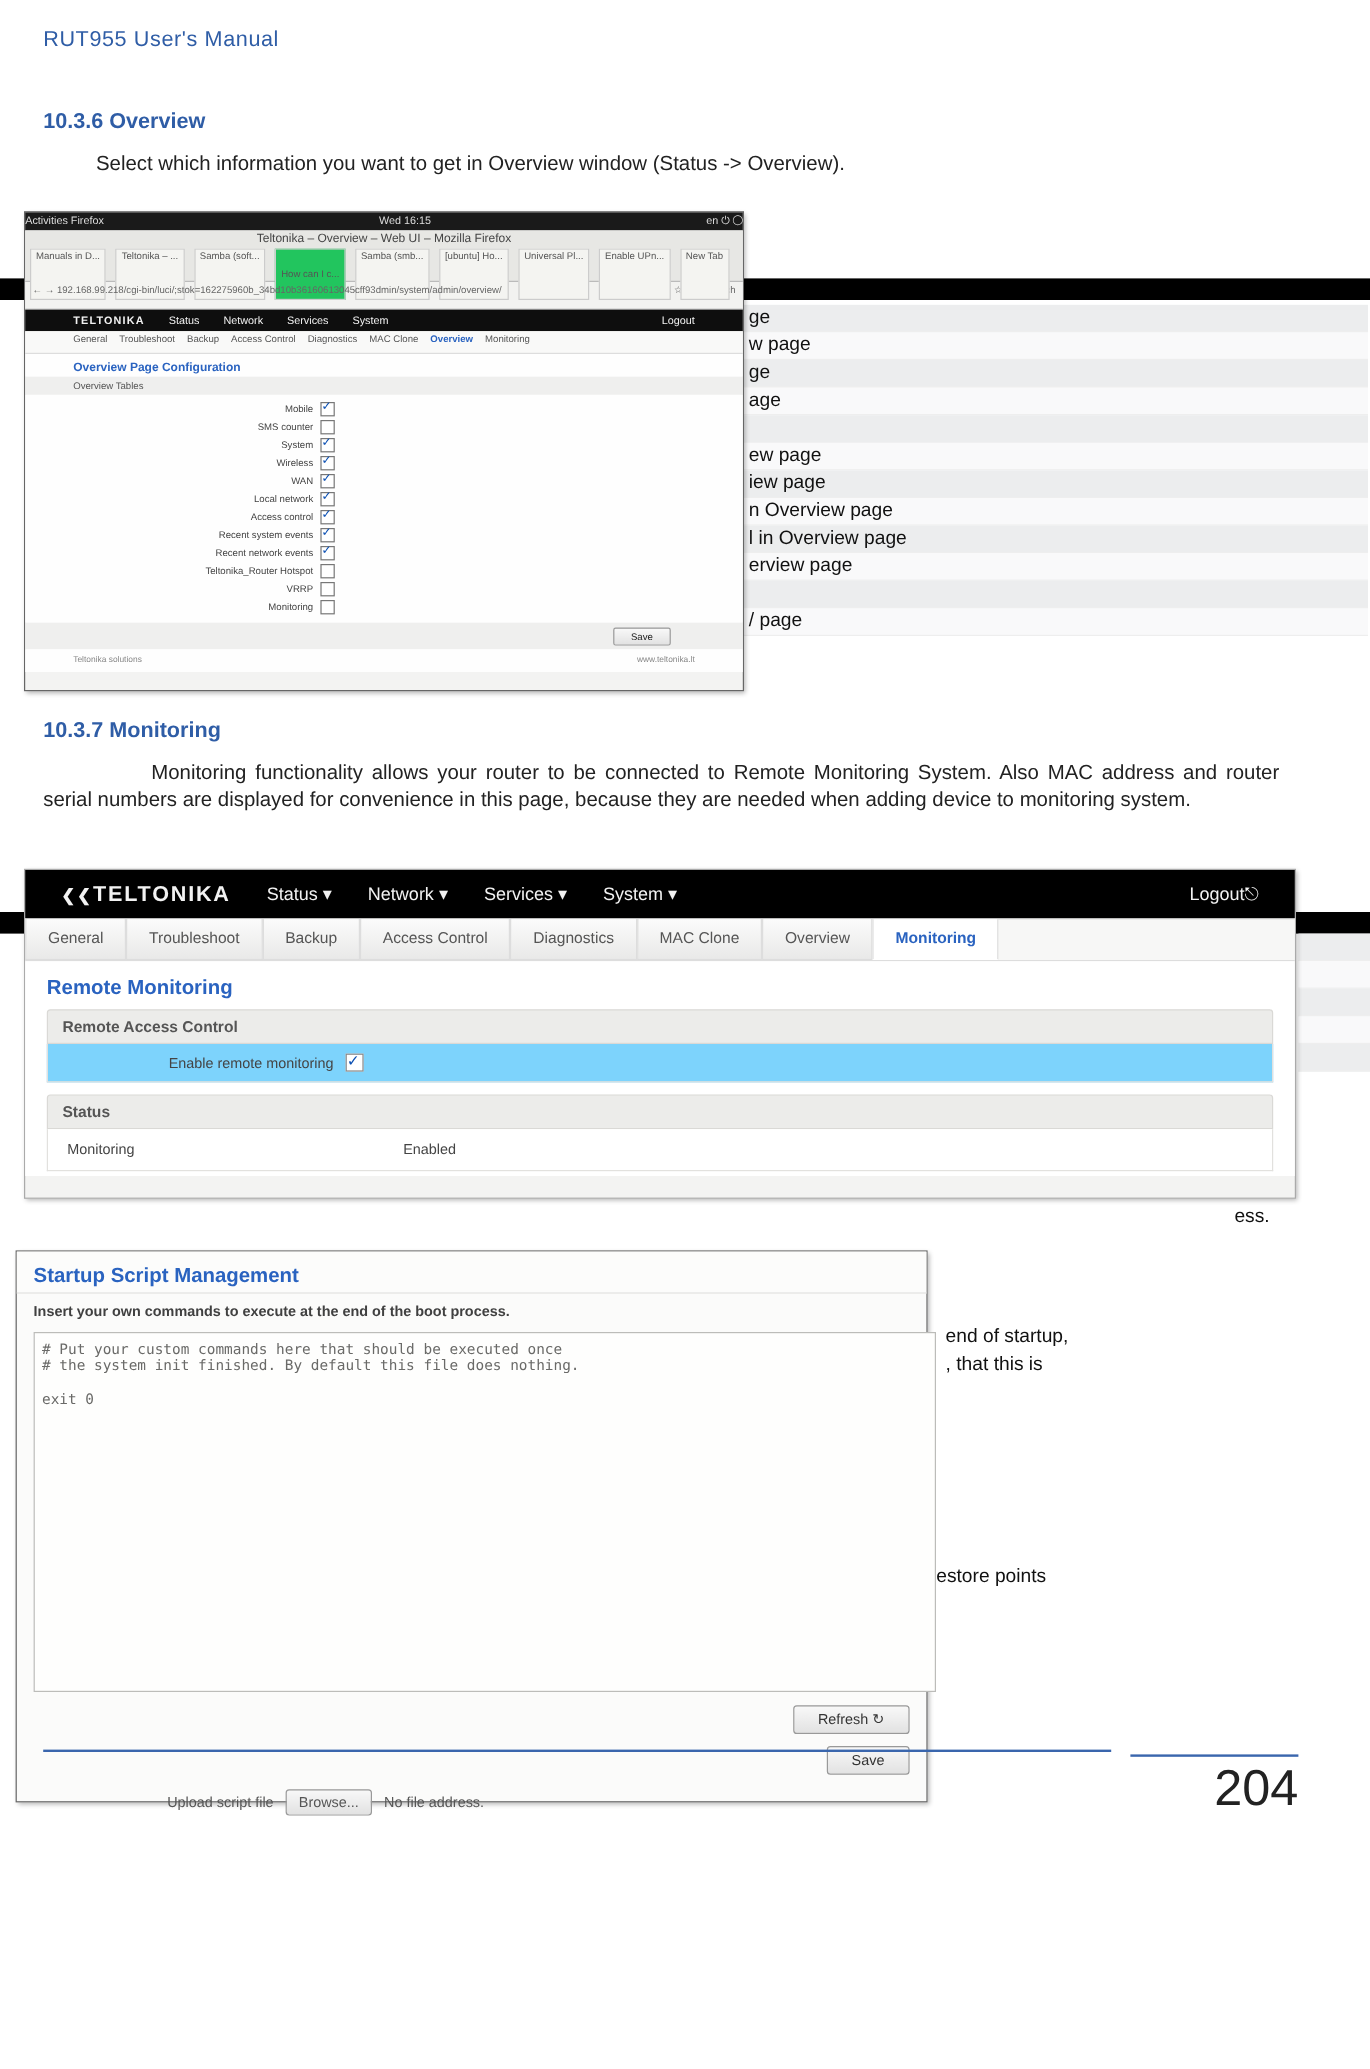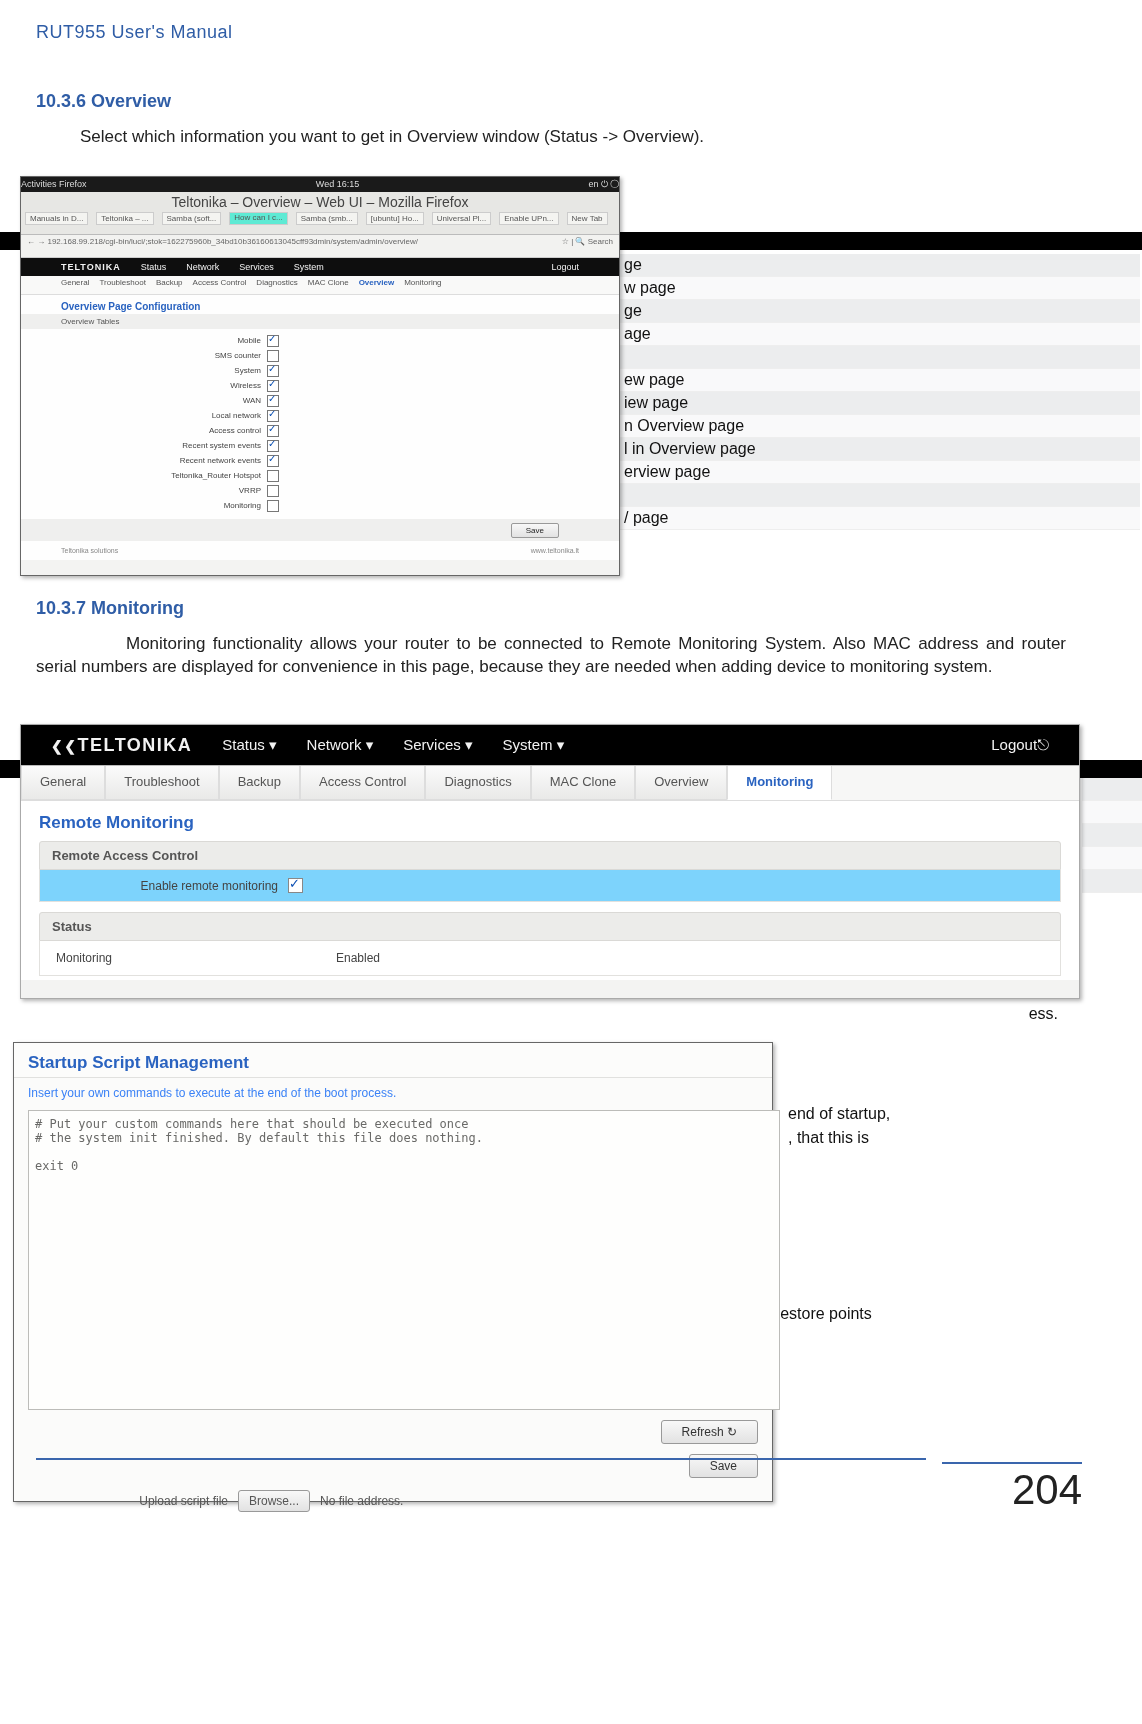--- a/index.html
+++ b/index.html
@@ -344,22 +344,23 @@
   .ssm-title {
     color: #2a63c0;
     font-weight: 700;
     font-size: 17px;
     padding: 10px 14px 4px;
     border-bottom: 1px solid #e1e1df;
     background: #fcfcfb;
   }
   .ssm-desc {
     font-size: 12px;
-    color: #3b82f6;
+    color: #404040;
     padding: 8px 14px;
+    font-weight: bold;
   }
   .ssm-textarea {
     margin: 2px 14px;
     width: 752px;
     height: 300px;
     border: 1px solid #bcbcb9;
     background: #fefefd;
     font-family: "Consolas", monospace;
     font-size: 12px;
     color: #6a6a68;
@@ -431,26 +432,26 @@
     <div class="pl-row">/ page</div>
   </div>
 
   <div class="overlay-img ov-shot">
     <div class="ov-topbar">
       <span>Activities    Firefox</span>
       <span>Wed 16:15</span>
       <span>en    ⏻ ◯</span>
     </div>
     <div class="ov-fxtabs">
-      <div style="text-align:center;color:#444;font-size:14px;margin-bottom:2px">Teltonika – Overview – Web UI – Mozilla Firefox</div>
+      <div style="text-align:center;color:#444;font-size:10px;margin-bottom:2px">Teltonika – Overview – Web UI – Mozilla Firefox</div>
       <div style="display:flex;gap:8px;flex-wrap:nowrap;overflow:hidden">
         <span style="padding:1px 4px;border:1px solid #ccc;background:#f4f4f1">Manuals in D...</span>
         <span style="padding:1px 4px;border:1px solid #ccc;background:#f4f4f1">Teltonika – ...</span>
         <span style="padding:1px 4px;border:1px solid #ccc;background:#f4f4f1">Samba (soft...</span>
-        <span style="padding:0 4px;border:1px solid #ccc;background:#5eead4">How can I c...</span>
+        <span style="padding:16px 4px;border:1px solid #ccc;background:#22c55e">How can I c...</span>
         <span style="padding:1px 4px;border:1px solid #ccc;background:#f4f4f1">Samba (smb...</span>
         <span style="padding:1px 4px;border:1px solid #ccc;background:#f4f4f1">[ubuntu] Ho...</span>
         <span style="padding:1px 4px;border:1px solid #ccc;background:#f4f4f1">Universal Pl...</span>
         <span style="padding:1px 4px;border:1px solid #ccc;background:#f4f4f1">Enable UPn...</span>
         <span style="padding:1px 4px;border:1px solid #ccc;background:#f4f4f1">New Tab</span>
       </div>
     </div>
     <div class="ov-addr">
       ← → <span>192.168.99.218/cgi-bin/luci/;stok=162275960b_34bd10b36160613045cff93dmin/system/admin/overview/</span>
       <span style="float:right">☆ | 🔍 <span>Search</span></span>

